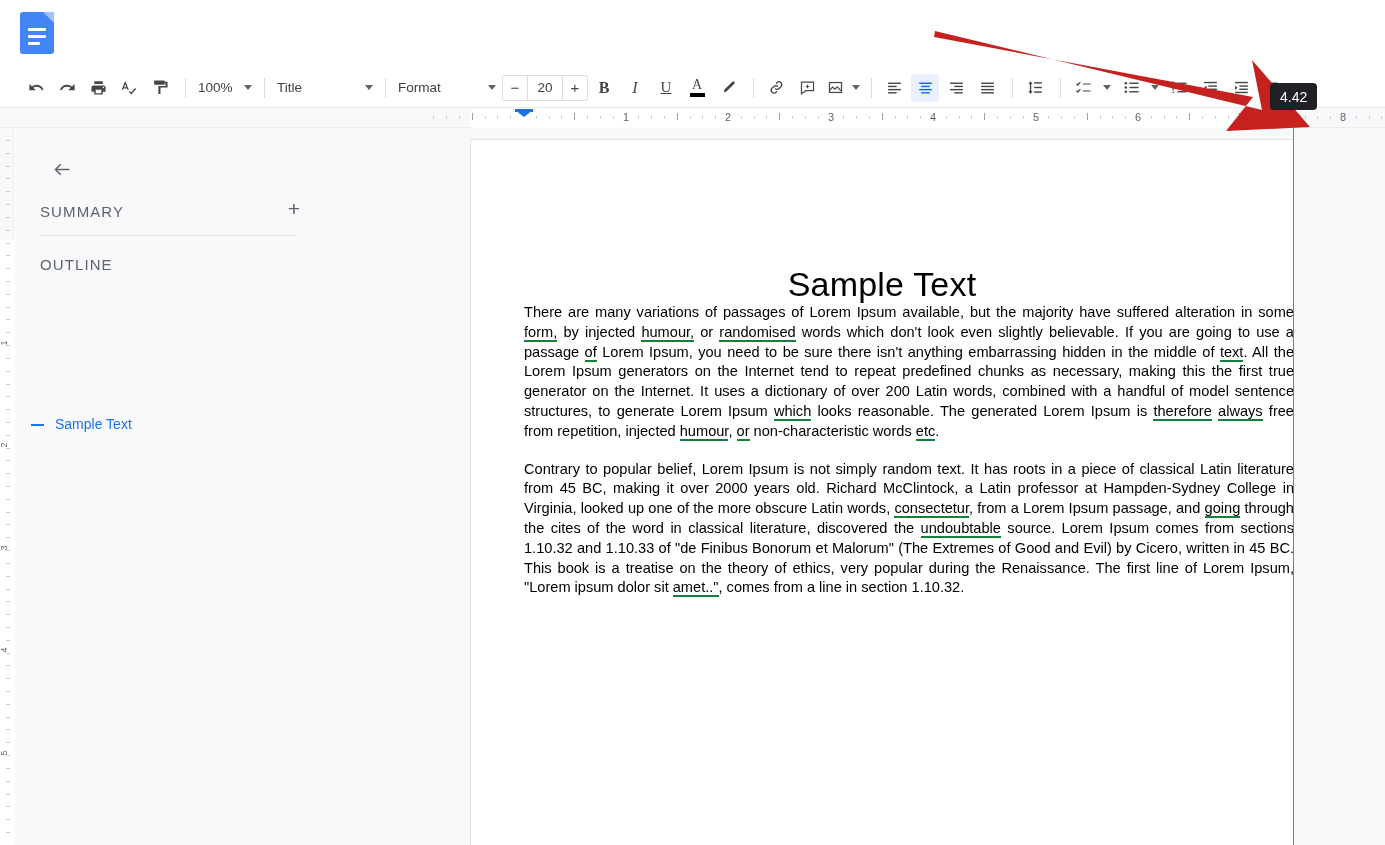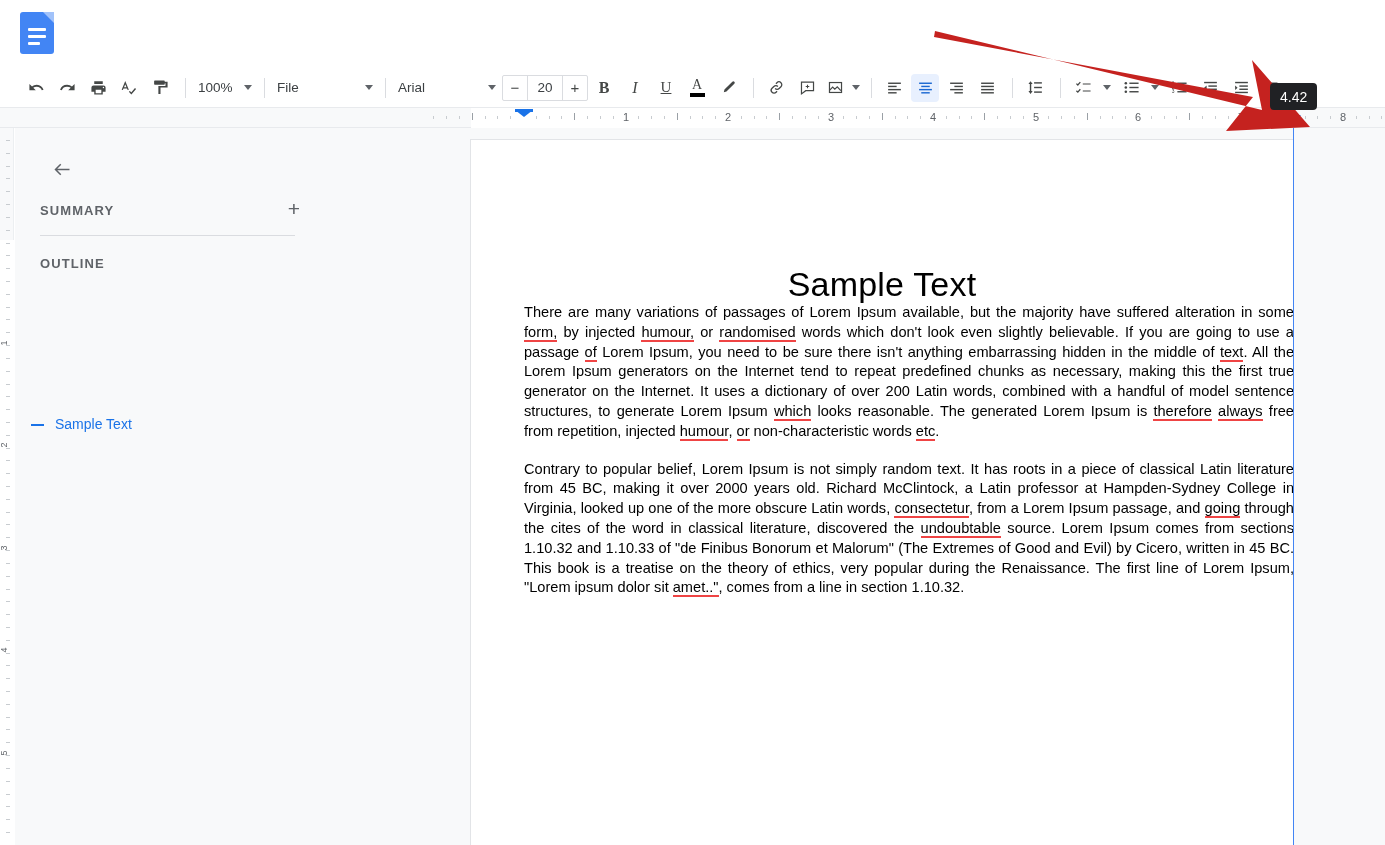--- a/index.html
+++ b/index.html
@@ -120,21 +120,21 @@
   
   .sidebar {
     position: absolute; left: 15px; top: 128px; width: 456px; height: 717px;
     background: #f8f9fa;
   }
   .back-btn {
     position: absolute; left: 30px; top: 24px; width: 34px; height: 34px;
     display:flex;align-items:center;justify-content:center; color:#5f6368; cursor:pointer; border-radius:50%;
   }
   .sb-label {
-    position: absolute; font-size: 13px; letter-spacing: 1.1px; color: #5f6368; font-weight: 700;
+    position: absolute; font-size: 15px; letter-spacing: 1.1px; color: #5f6368; font-weight: 400;
   }
   .summary-label { left: 25px; top: 75px; }
   .plus-btn {
     position: absolute; left: 265px; top: 67px; width: 28px; height: 28px;
     display:flex;align-items:center;justify-content:center; color:#5f6368; font-size: 21px; cursor:pointer;
   }
   .sb-divider { position: absolute; left: 25px; top: 107px; width: 255px; height: 1px; background: #dadce0; }
   .outline-label { left: 25px; top: 128px; }
   .outline-item {
     position: absolute; left: 40px; top: 288px; font-size: 14px; color: #1a73e8; cursor: pointer;
@@ -153,21 +153,21 @@
   .doc-h1 {
     position: absolute; left: 0; top: 102px; width: 822px; text-align: center;
     font-family: "Liberation Sans", sans-serif; font-size: 34px; color: #000; font-weight: normal;
     letter-spacing: .2px;
   }
   .doc-body {
     position: absolute; left: 53px; top: 163px; width: 770px;
     font-size: 14.6px; line-height: 19.8px; color: #000; text-align: justify;
   }
   .doc-body p { margin: 0 0 18px 0; }
-  .sp { border-bottom: 2px solid #ef4444; padding-bottom: 0px; }
+  .sp { border-bottom: 2px solid #15803d; padding-bottom: 0px; }
 
   .indent-guide {
     position: absolute; left: 822px; top: 0; width: 1px; height: 717px; background: #4285f4;
   }
 
   
   .anno { position: absolute; left:0; top:0; width: 1385px; height: 845px; pointer-events: none; }
   .tooltip {
     position: absolute; left: 1270px; top: 83px; height: 27px; padding: 0 10px;
     background: #202124; color: #fff; font-size: 14px; border-radius: 4px;
@@ -222,28 +222,28 @@
     <div class="tb-sep"></div>
 
     <div class="zoom-sel">
       <span>100%</span>
       <span class="caret"></span>
     </div>
 
     <div class="tb-sep"></div>
 
     <div class="style-sel">
-      <span>File</span>
+      <span>Title</span>
       <span class="caret"></span>
     </div>
 
     <div class="tb-sep"></div>
 
     <div class="font-sel">
-      <span>Arial</span>
+      <span>Format</span>
       <span class="caret"></span>
     </div>
 
     <div class="fontsize-box">
       <div class="fs-btn">−</div>
       <div class="fs-val">20</div>
       <div class="fs-btn">+</div>
     </div>
 
     <div class="tb-btn bold-b">B</div>

